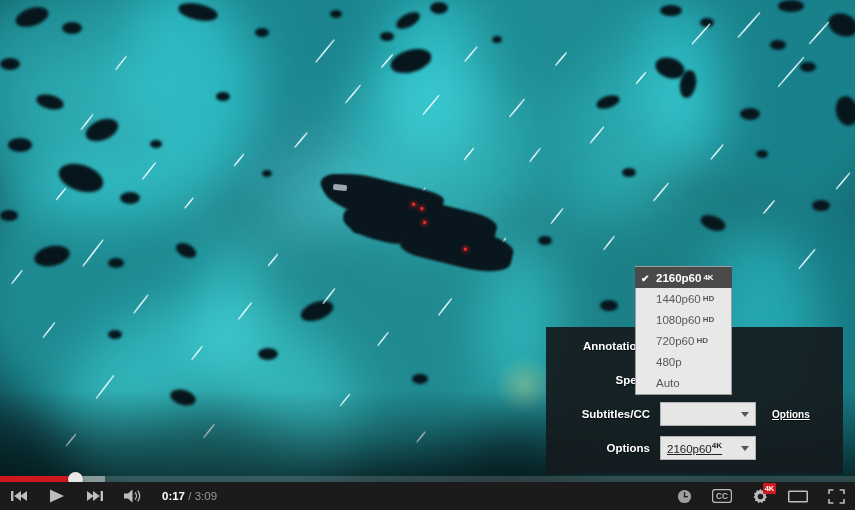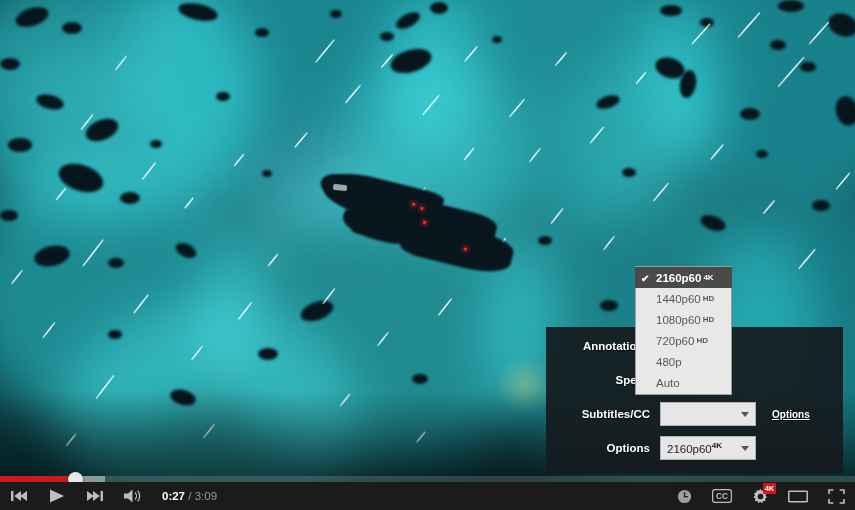--- a/index.html
+++ b/index.html
@@ -141,21 +141,21 @@
   }
   .setting-select {
     width: 96px; height: 24px;
     background: #e6e6e6;
     border: 1px solid #b2b2b2;
     display: flex; align-items: center;
     padding: 0 6px;
     color: #222; font-size: 11.5px;
     cursor: pointer; position: relative;
   }
-  .setting-select .sel-text { flex: 1; white-space: nowrap; }
+  .setting-select .sel-text { flex: 1; white-space: nowrap; text-decoration: underline; }
   .setting-select .sel-text sup { font-size: 8px; font-weight: bold; }
   .caret {
     width: 0; height: 0;
     border-left: 4px solid transparent;
     border-right: 4px solid transparent;
     border-top: 5px solid #555;
   }
   #options-link {
     margin-left: 16px;
     color: #fff; font-size: 10px; font-weight: bold;
@@ -359,21 +359,21 @@
 
       <div class="ctl">
         <svg width="20" height="16" viewBox="0 0 20 16" aria-hidden="true">
           <polygon points="1,5.5 5,5.5 9.5,1.5 9.5,14.5 5,10.5 1,10.5" fill="#bdbdbd"></polygon>
           <path d="M12,4.5 A5,5 0 0 1 12,11.5" stroke="#bdbdbd" stroke-width="1.3" fill="none"></path>
           <path d="M14.6,2.6 A8,8 0 0 1 14.6,13.4" stroke="#bdbdbd" stroke-width="1.3" fill="none"></path>
         </svg>
       </div>
 
       <div id="time-display">
-        <span id="time-current">0:27</span>
+        <span id="time-current">0:17</span>
         <span id="time-sep">/</span>
         <span id="time-total">3:09</span>
       </div>
     </div>
 
     <div id="controls-right">
 
       <div class="ctl">
         <svg width="15" height="15" viewBox="0 0 15 15" aria-hidden="true">
           <circle cx="7.5" cy="7.5" r="6.6" fill="#9e9e9e"></circle>

